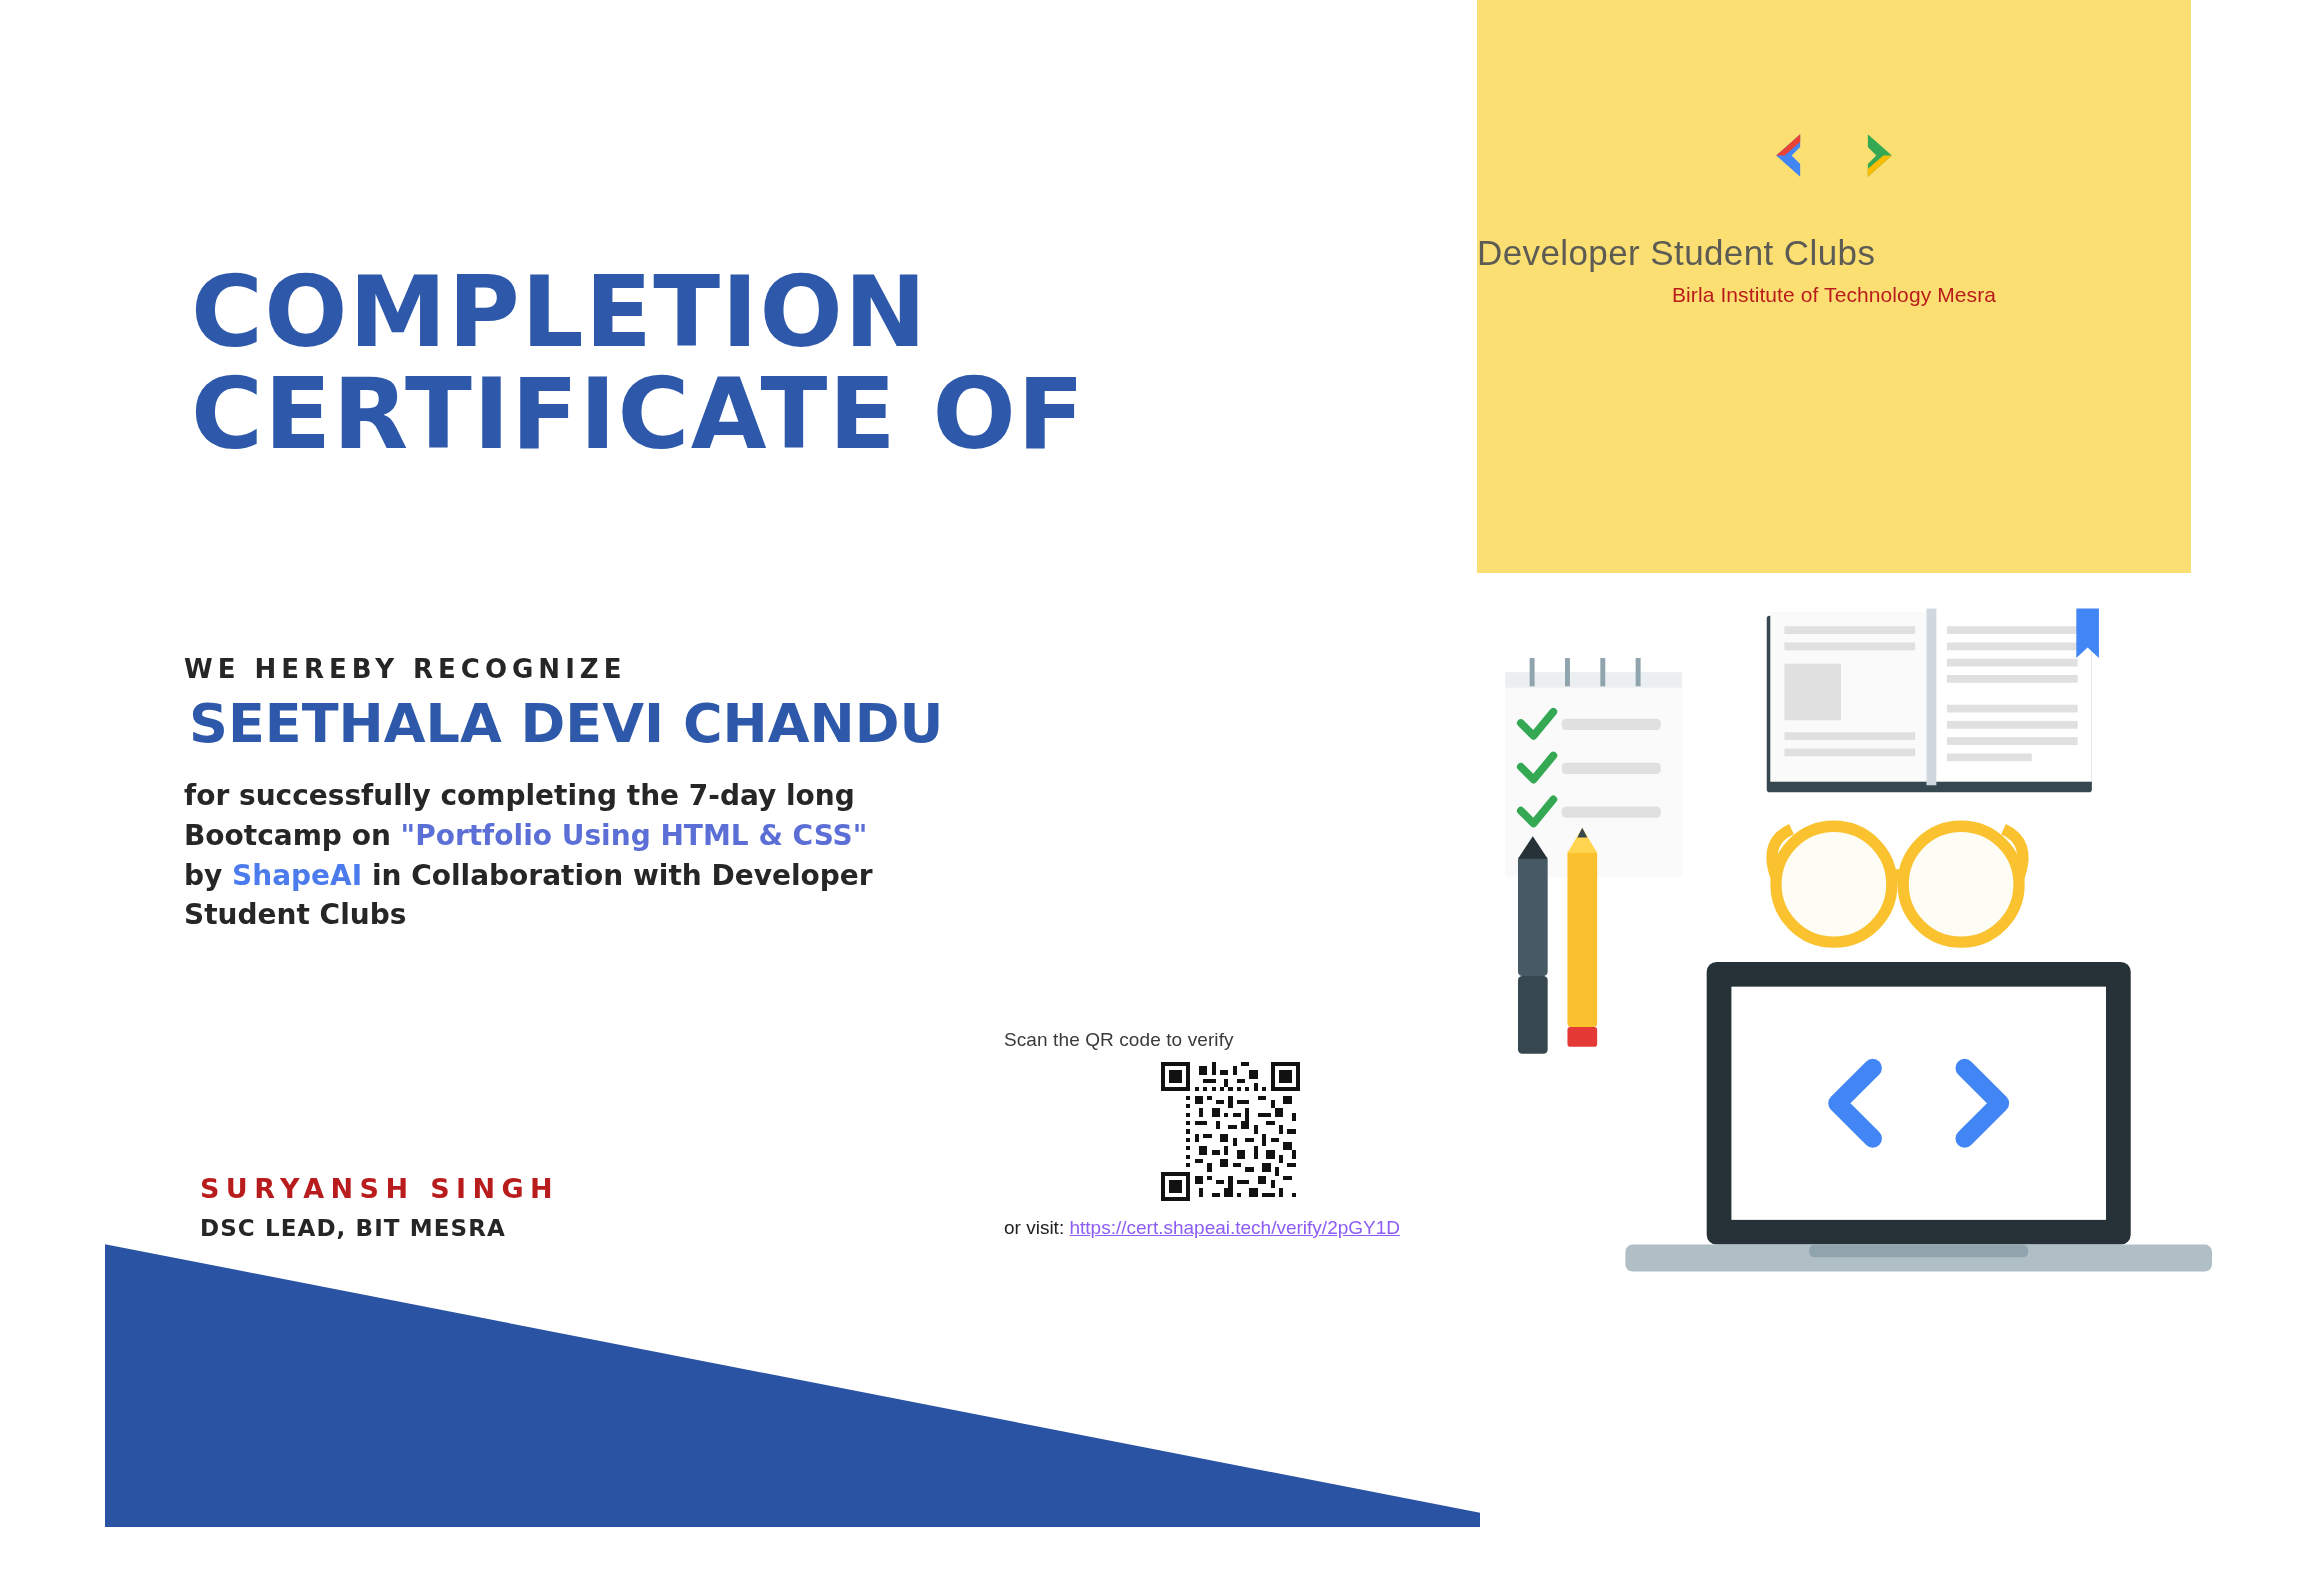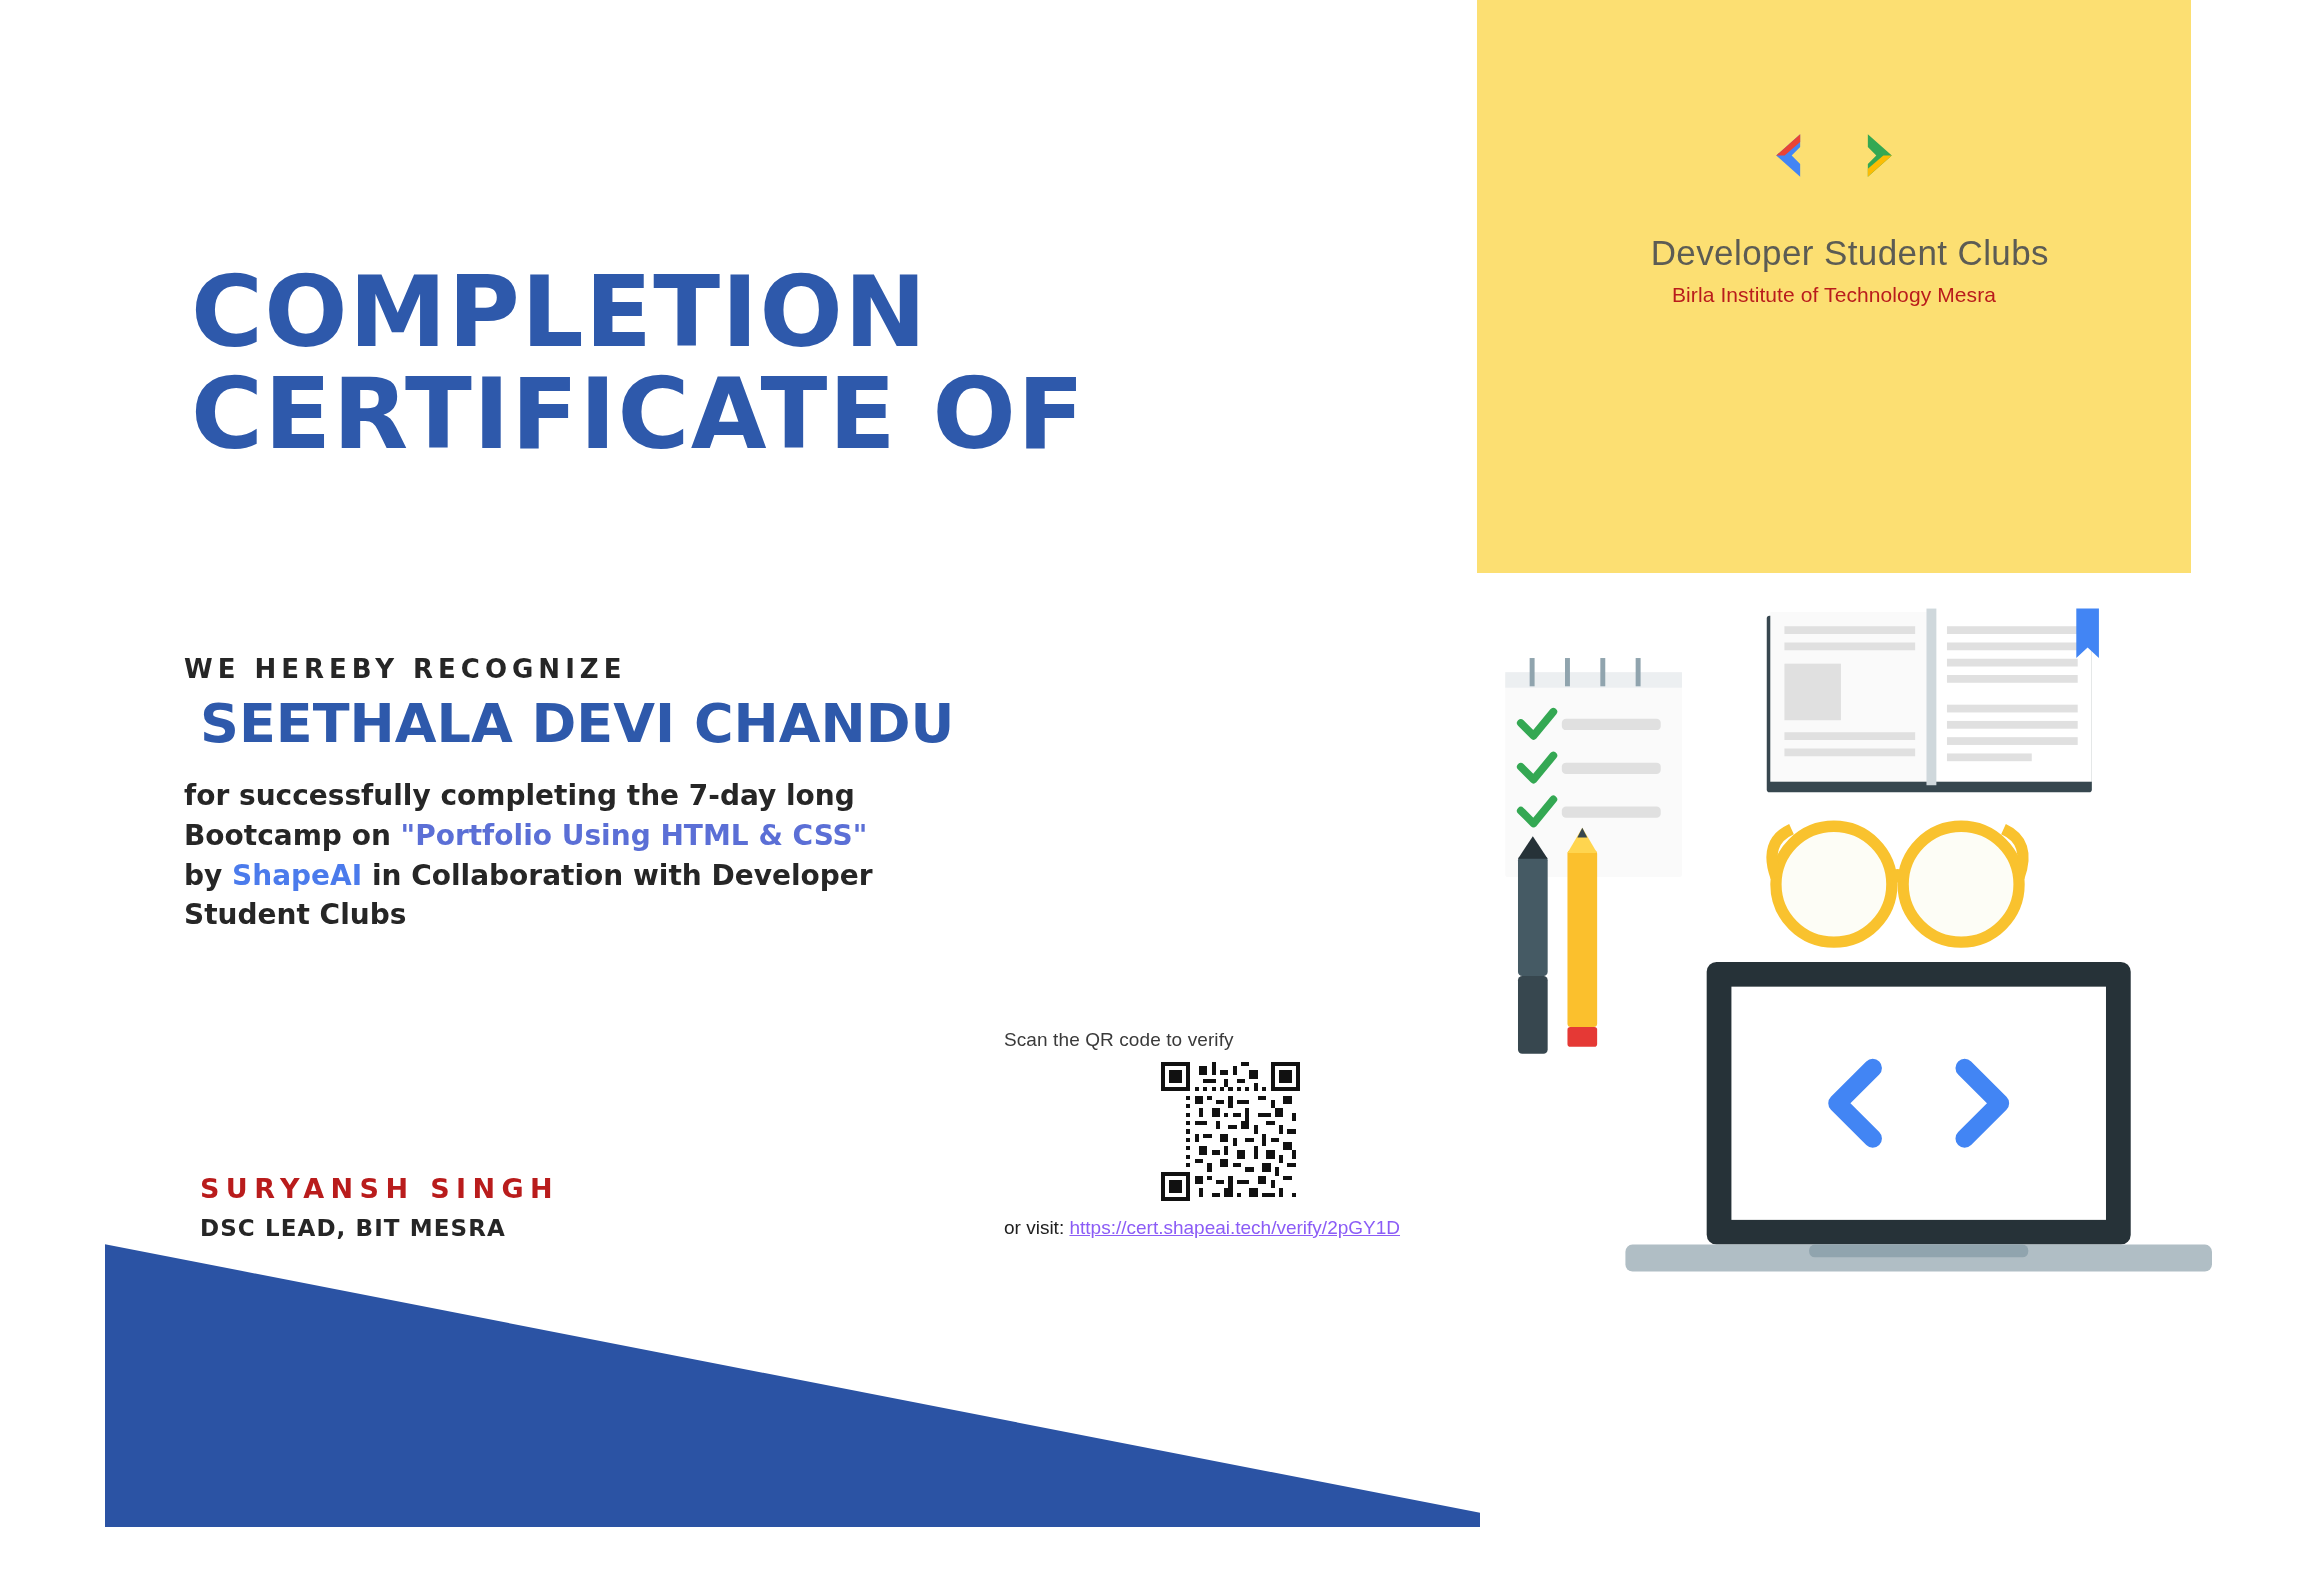--- a/index.html
+++ b/index.html
@@ -55,21 +55,21 @@
     color: #262626;
     text-transform: uppercase;
     margin-bottom: 8px;
   }
   .recipient-name {
     font-family: "DejaVu Sans", sans-serif;
     font-weight: bold;
     font-size: 54px;
     letter-spacing: 0px;
     color: #2e59ab;
-    margin-left: 16px;
+    margin-left: 5px;
     margin-bottom: 21px;
     white-space: nowrap;
   }
   .body-text {
     font-family: "DejaVu Sans", sans-serif;
     font-weight: bold;
     font-size: 28px;
     line-height: 1.42;
     color: #262626;
     max-width: 749px;
@@ -162,21 +162,21 @@
     top: 120px;
     transform: translateX(-50%);
     width: 141px;
     height: 78px;
   }
   .dsc-title {
     position: absolute;
     left: 0;
     top: 233px;
     width: 572px;
-    text-align: right;
+    text-align: left;
     font-family: "Liberation Sans", sans-serif;
     font-size: 35px;
     color: #5c5c54;
     letter-spacing: 0.4px;
   }
   .dsc-sub {
     position: absolute;
     left: 0;
     top: 283px;
     width: 714px;

